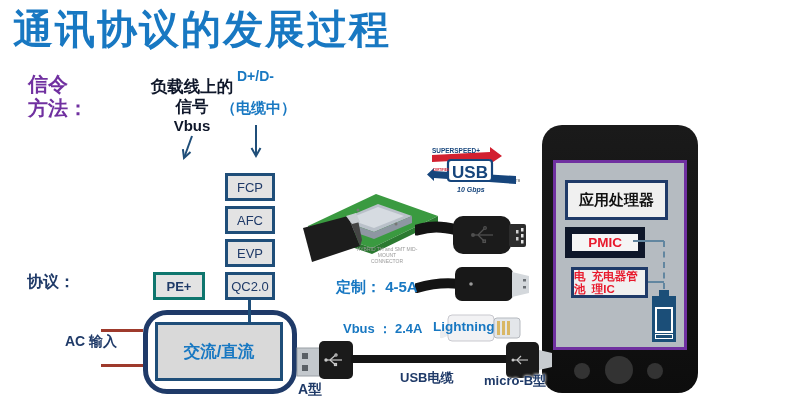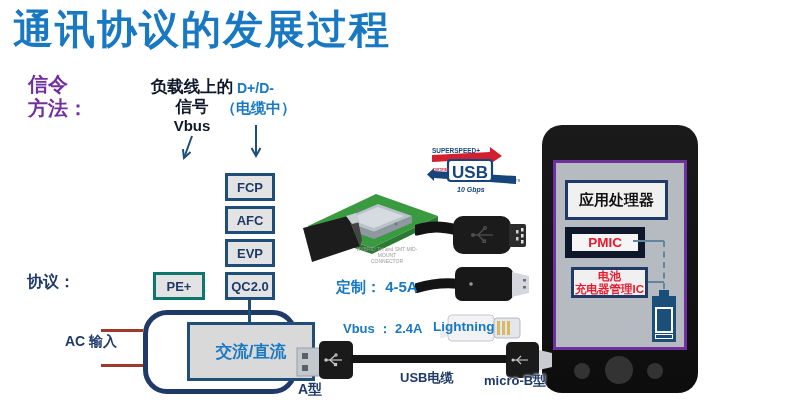--- a/index.html
+++ b/index.html
@@ -2,43 +2,43 @@
 <html><head>
 <meta charset="utf-8">
 <style>
   html,body{margin:0;padding:0;}
   #app{position:relative;width:800px;height:407px;background:#fff;overflow:hidden;font-family:"Liberation Sans",sans-serif;}
   .abs{position:absolute;}
   .title{left:13px;top:2px;font-size:40px;font-weight:bold;color:#1878c2;letter-spacing:2px;}
   .sig{left:28px;top:72px;color:#7030a0;font-weight:bold;font-size:20px;line-height:24px;}
   .sigcol{left:149px;top:76px;width:86px;text-align:center;color:#0f172a;font-weight:bold;font-size:16.5px;line-height:20px;}
   .vbus{font-size:15px;}
-  .dpd{left:237px;top:80px;color:#1878c2;font-weight:bold;font-size:14px;}
+  .dpd{left:237px;top:68px;color:#1878c2;font-weight:bold;font-size:14px;}
   .cablemid{left:221px;top:99px;color:#1878c2;font-weight:bold;font-size:15px;}
   .protlabel{left:27px;top:272px;font-size:16px;font-weight:bold;color:#1f3a68;}
-  .pbox{width:50px;height:28px;left:225px;background:#e3e3e3;border:3px solid #1f4e79;box-sizing:border-box;color:#1f3a68;font-weight:bold;font-size:13px;display:flex;align-items:center;justify-content:center;}
+  .pbox{width:50px;height:28px;left:225px;background:#e3e3e3;border:3px solid #1f4e79;box-sizing:border-box;color:#1f3a68;font-weight:normal;font-size:13px;display:flex;align-items:center;justify-content:center;}
   .pebox{width:52px;height:28px;left:153px;top:272px;background:#e3e3e3;border:3px solid #0f766e;box-sizing:border-box;color:#1f3a68;font-weight:bold;font-size:13px;display:flex;align-items:center;justify-content:center;}
   .vline{left:248px;top:297px;width:3px;height:26px;background:#1f4e79;}
   .acdc-outer{left:143px;top:310px;width:154px;height:84px;border:5px solid #1f3a68;border-radius:24px;background:#fff;box-sizing:border-box;}
-  .acdc-inner{left:155px;top:322px;width:128px;height:59px;border:3px solid #1f4e79;background:#d9d9d9;box-sizing:border-box;display:flex;align-items:center;justify-content:center;color:#1878c2;font-weight:bold;font-size:16.5px;margin-left:32px;}
+  .acdc-inner{left:155px;top:322px;width:128px;height:59px;border:3px solid #1f4e79;background:#d9d9d9;box-sizing:border-box;display:flex;align-items:center;justify-content:center;color:#1878c2;font-weight:bold;font-size:16.5px;}
   .aclabel{left:65px;top:333px;color:#1f3a68;font-weight:bold;font-size:14px;}
   .redline{width:42px;height:3px;background:#9e3a2c;left:101px;}
   .custom{left:336px;top:278px;color:#1878c2;font-weight:bold;font-size:15px;}
   .apple{left:343px;top:320px;color:#1878c2;font-weight:bold;font-size:13px;}
   .lightninglbl{left:433px;top:319px;color:#1878c2;font-weight:bold;font-size:13.5px;}
   .usbcable{left:400px;top:369px;color:#1f3a68;font-weight:bold;font-size:13px;}
   .microb{left:484px;top:372px;color:#1f3a68;font-weight:bold;font-size:13px;text-shadow:0 0 3px #fff,0 0 3px #fff;z-index:6;}
   .typea{left:298px;top:381px;color:#1f3a68;font-weight:bold;font-size:14px;}
   .caption{left:350px;top:246px;width:74px;text-align:center;color:#9a9a9a;font-size:5px;line-height:6px;}
   
   .phone{left:542px;top:125px;width:156px;height:268px;border-radius:20px;background:linear-gradient(180deg,#1a1a1a,#0d0d0d);}
   .screen{left:553px;top:160px;width:134px;height:190px;background:#b5bbc1;border:3px solid #7030a0;box-sizing:border-box;}
   .appbox{left:565px;top:180px;width:103px;height:40px;background:#f0f0f0;border:3px solid #1f3a68;box-sizing:border-box;display:flex;align-items:center;justify-content:center;color:#111;font-weight:bold;font-size:15px;}
   .pmicbox{left:565px;top:227px;width:80px;height:31px;background:#f5f5f5;border:7px solid #0f172a;box-sizing:border-box;display:flex;align-items:center;justify-content:center;color:#e8192c;font-weight:bold;font-size:13.5px;}
-  .battbox{left:571px;top:267px;width:77px;height:31px;background:#f0f0f0;border:3px solid #1f3a68;box-sizing:border-box;display:flex;flex-direction:column;align-items:center;justify-content:center;color:#e8192c;font-weight:bold;font-size:11.5px;line-height:12.5px;}
+  .battbox{left:571px;top:267px;width:77px;height:31px;background:#f0f0f0;border:3px solid #1f3a68;box-sizing:border-box;display:flex;flex-direction:row;align-items:center;justify-content:center;color:#e8192c;font-weight:bold;font-size:11.5px;line-height:12.5px;}
   .hline1{left:633px;top:240px;width:31px;height:2px;background:#6286a0;}
   .hline2{left:648px;top:281px;width:16px;height:2px;background:#6286a0;}
   .vdash{left:663px;top:241px;width:0px;height:48px;border-left:2px dashed #6286a0;}
   .batnub{left:659px;top:290px;width:10px;height:7px;background:#1b4e78;}
   .batbody{left:652px;top:296px;width:24px;height:46px;background:#1b4e78;}
   .b1{position:absolute;left:3px;top:11px;right:3px;height:22px;border:2px solid #fff;}
   .b2{position:absolute;left:3px;right:3px;top:38px;height:3px;border:1.5px solid #fff;}
   .homebtn{left:605px;top:356px;width:28px;height:28px;border-radius:50%;background:#333;}
   .dotl{left:574px;top:363px;width:16px;height:16px;border-radius:50%;background:#333;}
   .dotr{left:647px;top:363px;width:16px;height:16px;border-radius:50%;background:#333;}

